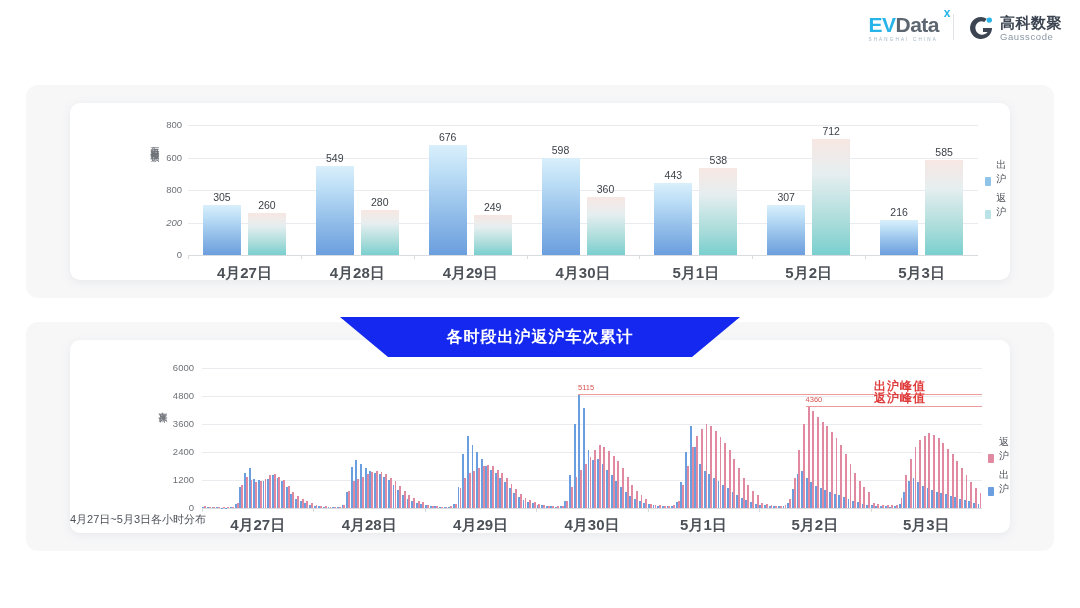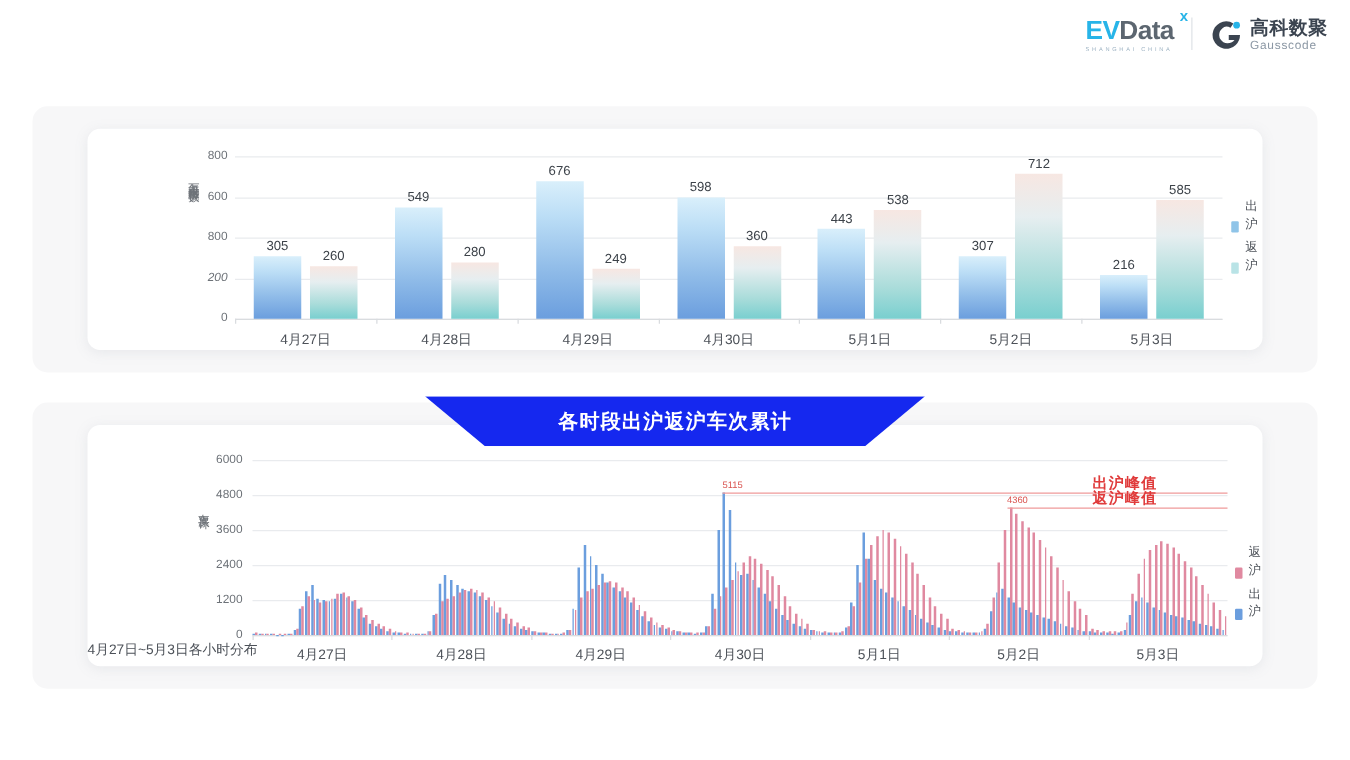--- a/index.html
+++ b/index.html
@@ -39,21 +39,21 @@
     display:flex; align-items:center; justify-content:center;
     font-size:16px; font-weight:700; letter-spacing:1px; z-index:5;
     clip-path:polygon(0 0,100% 0,88% 100%,12% 100%);
   }
 
   
   .chart{ position:absolute; }
   .ylab{ position:absolute; writing-mode:vertical-rl; font-size:9px; color:#6d7278; letter-spacing:1px; }
   .ytick{ position:absolute; font-size:9.5px; color:#6d7278; text-align:right; width:34px; }
   .grid{ position:absolute; height:1px; background:#e9ebee; }
-  .xlabel{ position:absolute; font-size:11px; color:#4c5158; text-align:center; }
+  .xlabel{ position:absolute; font-size:15px; color:#4c5158; text-align:center;font-weight:bold; }
   .axis-x{ position:absolute; height:1px; background:#d9dcdf; }
 
   
   #c1{ left:118px; top:22px; width:790px; height:130px; }
   .bar{ position:absolute; bottom:0; }
   .bar.out{ background:linear-gradient(to bottom,#d9effb 0%,#bcdef6 25%,#8fbbe8 65%,#6b9ede 100%); }
   .bar.ret{ background:linear-gradient(to bottom,#f7e7e2 0%,#e6eef0 30%,#a9dcda 72%,#79cfcf 100%); }
   .bval{ position:absolute; font-size:10.5px; color:#3c4249; text-align:center; }
   .tickmark{ position:absolute; width:1px; background:#d9dcdf; }
 

